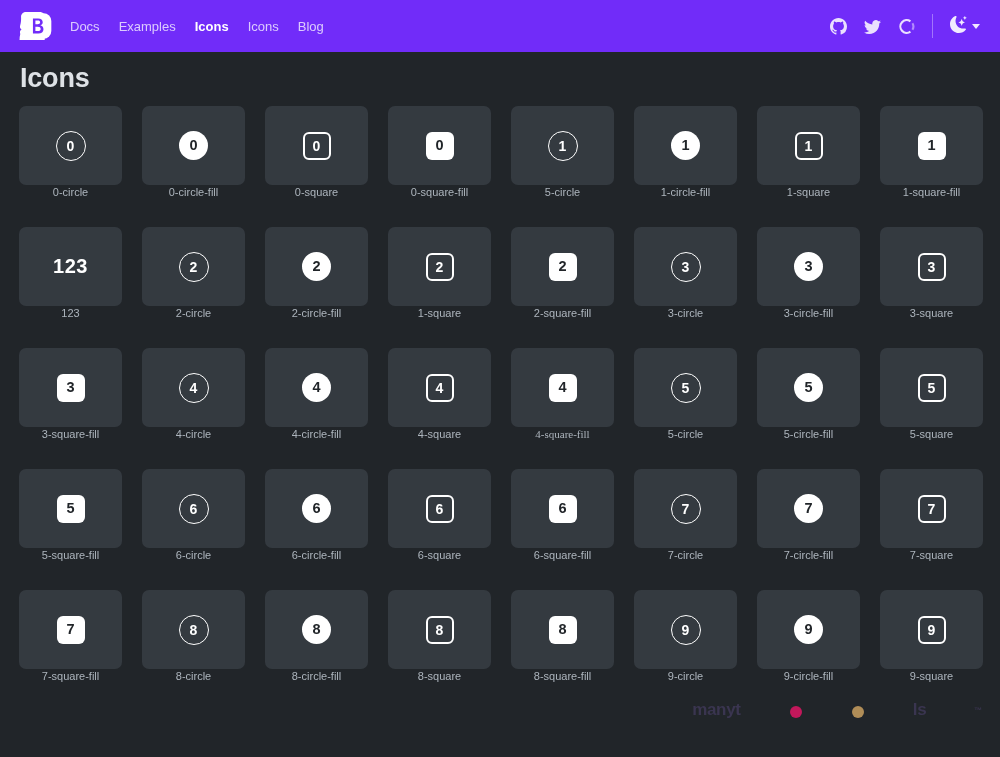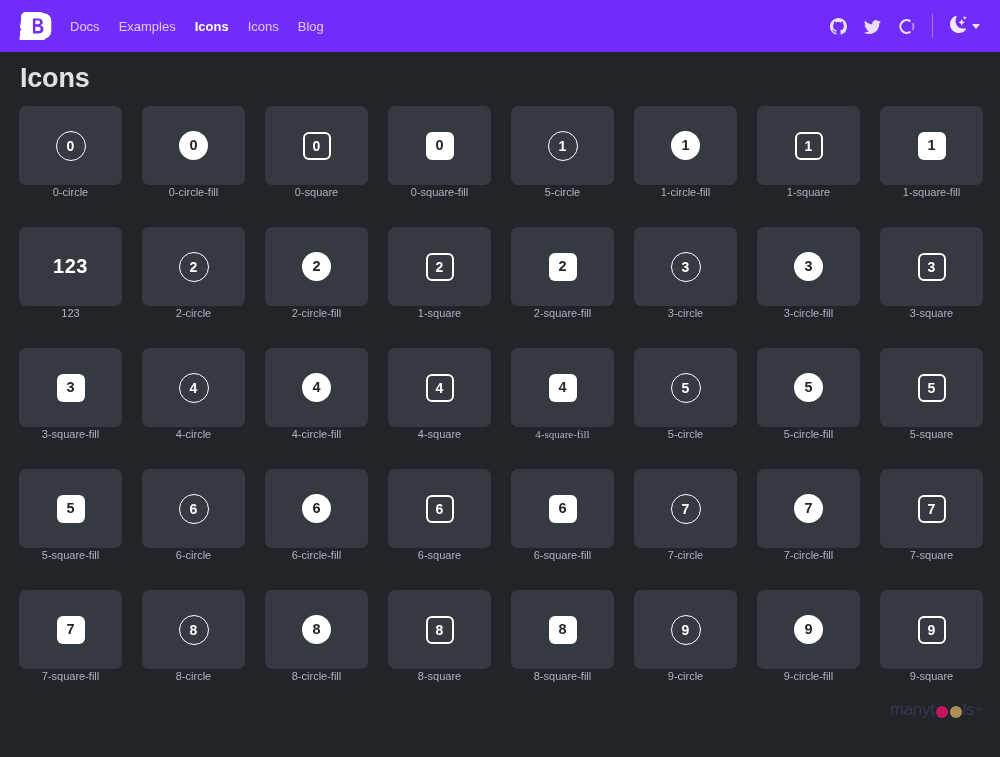--- a/index.html
+++ b/index.html
@@ -172,25 +172,26 @@
   }
 
   
   .watermark {
     position: absolute;
     right: 18px;
     top: 700px;
     display: flex;
     align-items: center;
     font-size: 17px;
-    font-weight: 400;
+    font-weight: 700;
     color: #3a3550;
     letter-spacing: -.3px;
     z-index: 3;
     pointer-events: none;
+    gap: 48px;
   }
   .wm-dot {
     width: 12px; height: 12px;
     border-radius: 50%;
     display: inline-block;
     margin: 0 1px;
     position: relative;
     top: 2px;
   }
   .wm-tm { font-size: 8px; vertical-align: super; color: #3a3550; }

